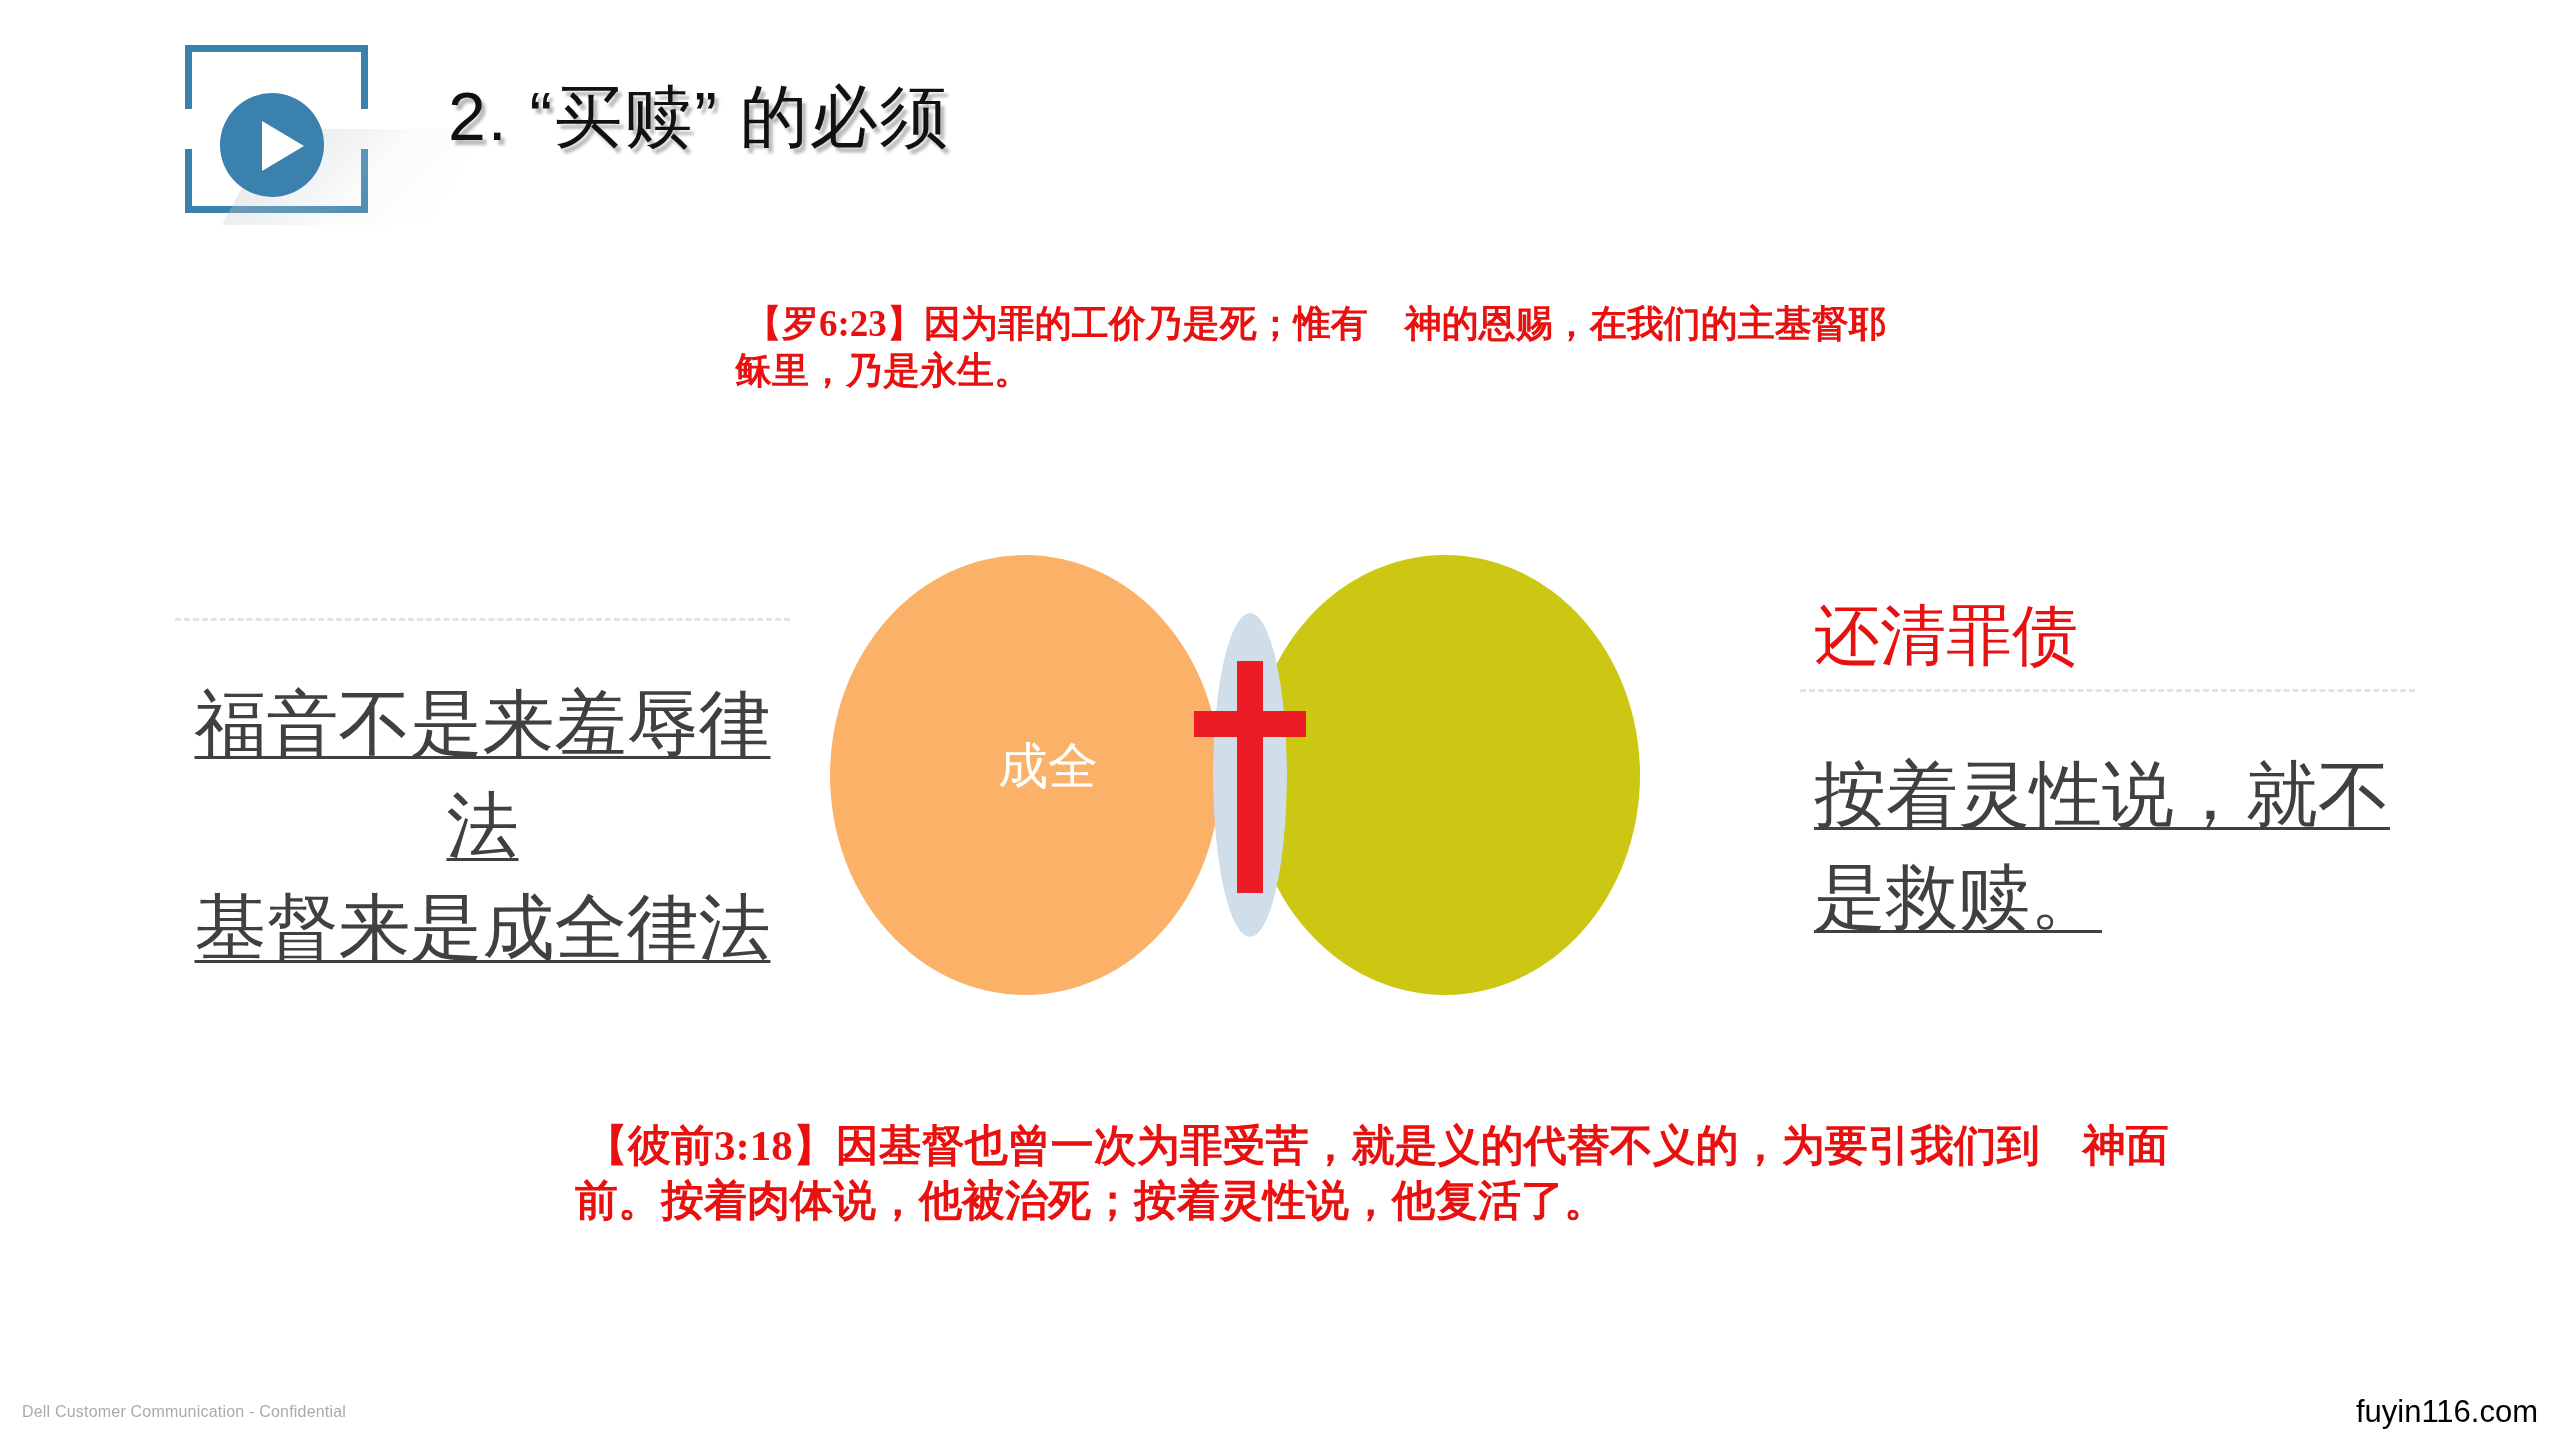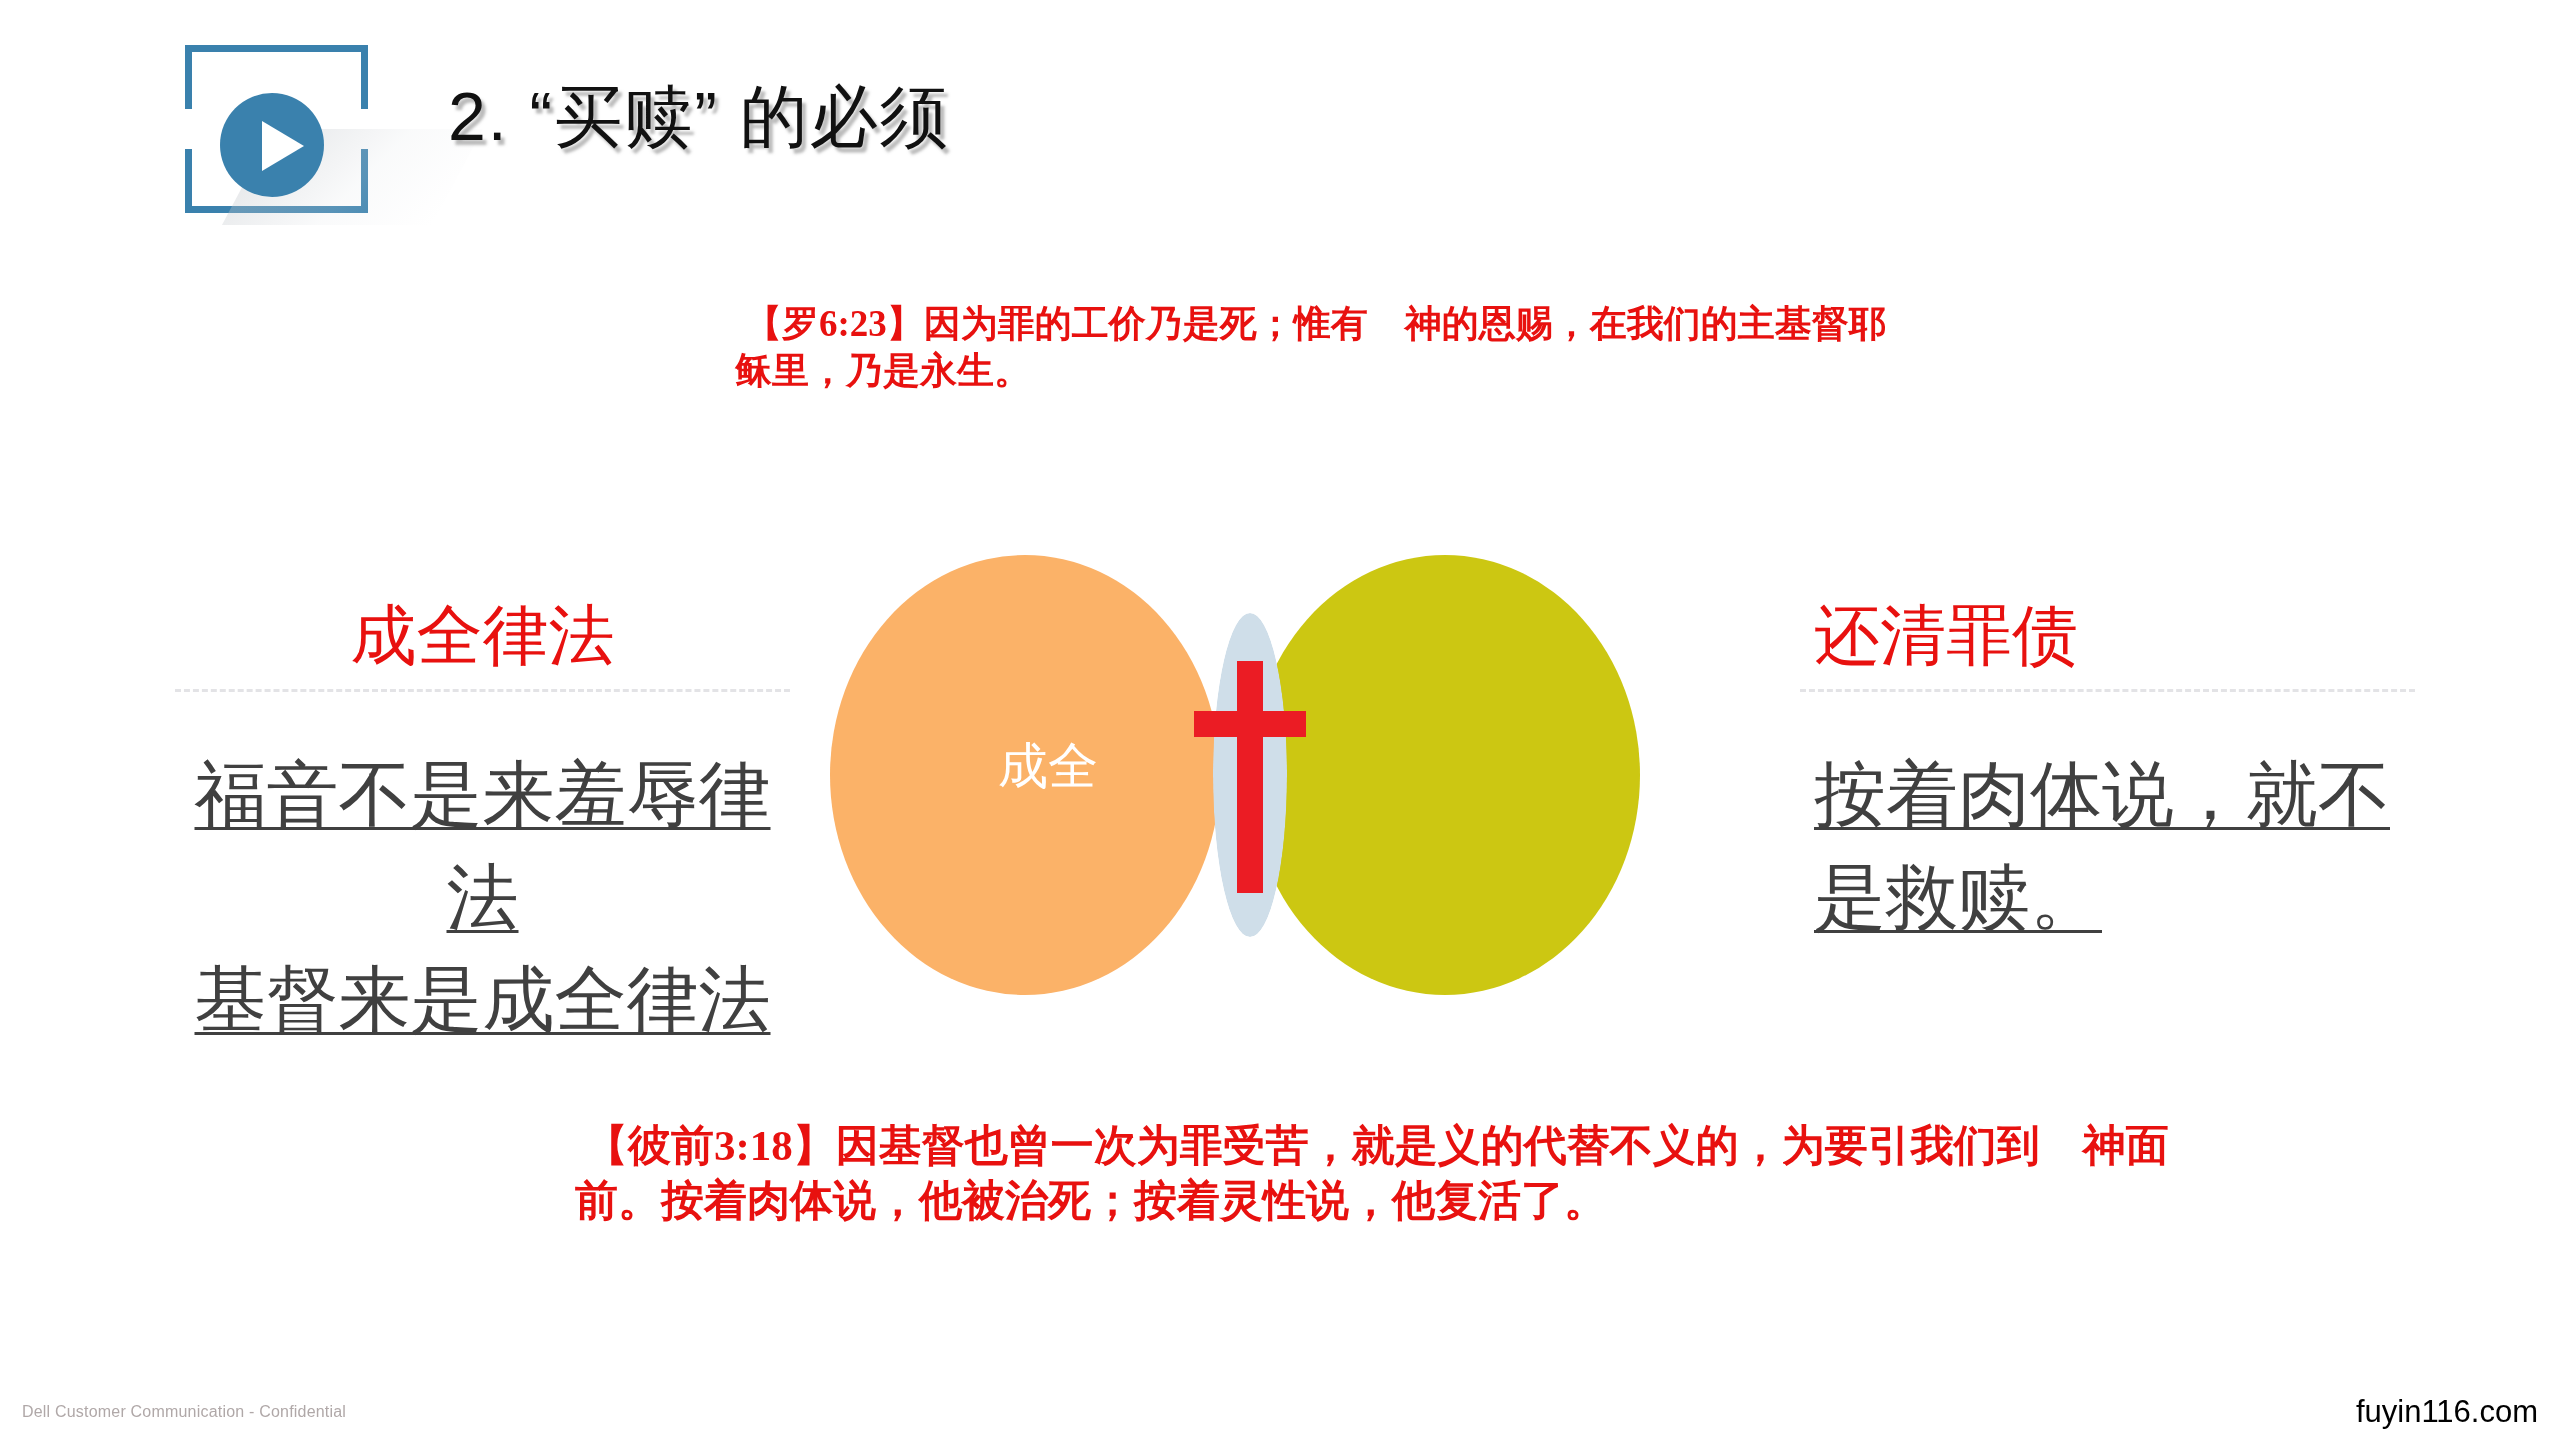--- a/index.html
+++ b/index.html
@@ -258,33 +258,32 @@
   <div class="logo-circle">
     <span class="logo-play"></span>
   </div>
 </div>
 
 <div class="page-title">2. “买赎” 的必须</div>
 
 <div class="scripture scripture-top">【罗6:23】因为罪的工价乃是死；惟有　神的恩赐，在我们的主基督耶稣里，乃是永生。</div>
 
 <div class="side-col side-left">
-  <div class="col-heading">成全律法</div>
   <div class="col-divider"></div>
   <div class="col-body">
     <div class="u-line">福音不是来羞辱律法</div>
     <div class="u-line">基督来是成全律法</div>
   </div>
 </div>
 
 <div class="side-col side-right">
   <div class="col-heading">还清罪债</div>
   <div class="col-divider"></div>
   <div class="col-body">
-    <div class="u-line">按着肉体说，就不</div>
+    <div class="u-line">按着灵性说，就不</div>
     <div class="u-line">是救赎。</div>
   </div>
 </div>
 
 <div class="venn">
   <div class="venn-circle left"></div>
   <div class="venn-circle right"></div>
   <div class="venn-lens"></div>
   <div class="venn-cross">
     <span class="v-bar"></span>

